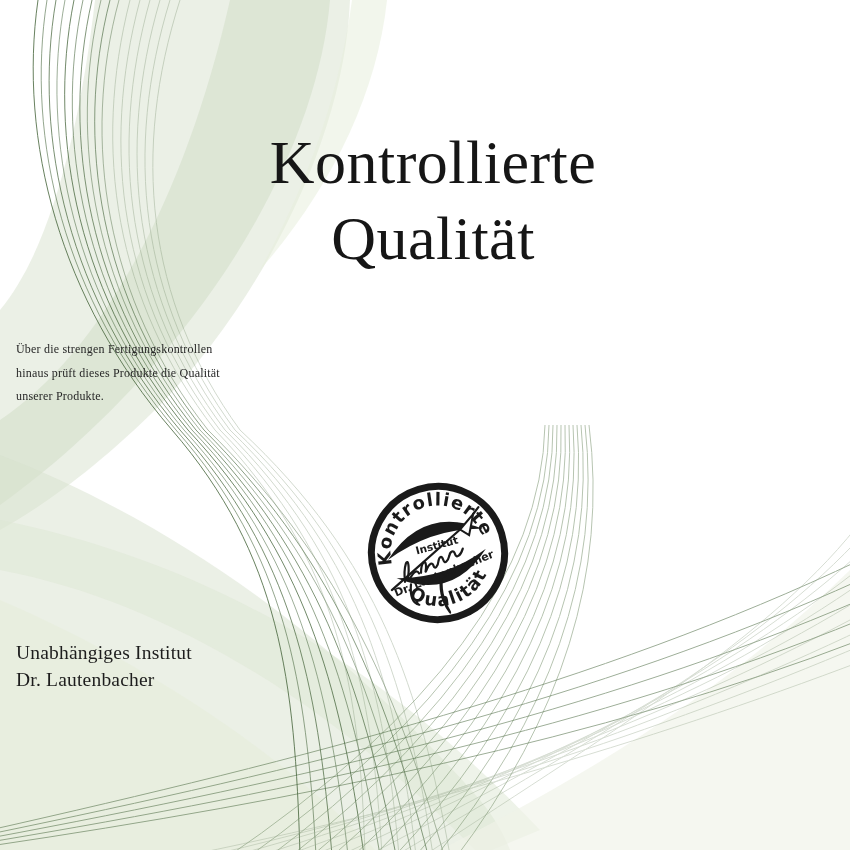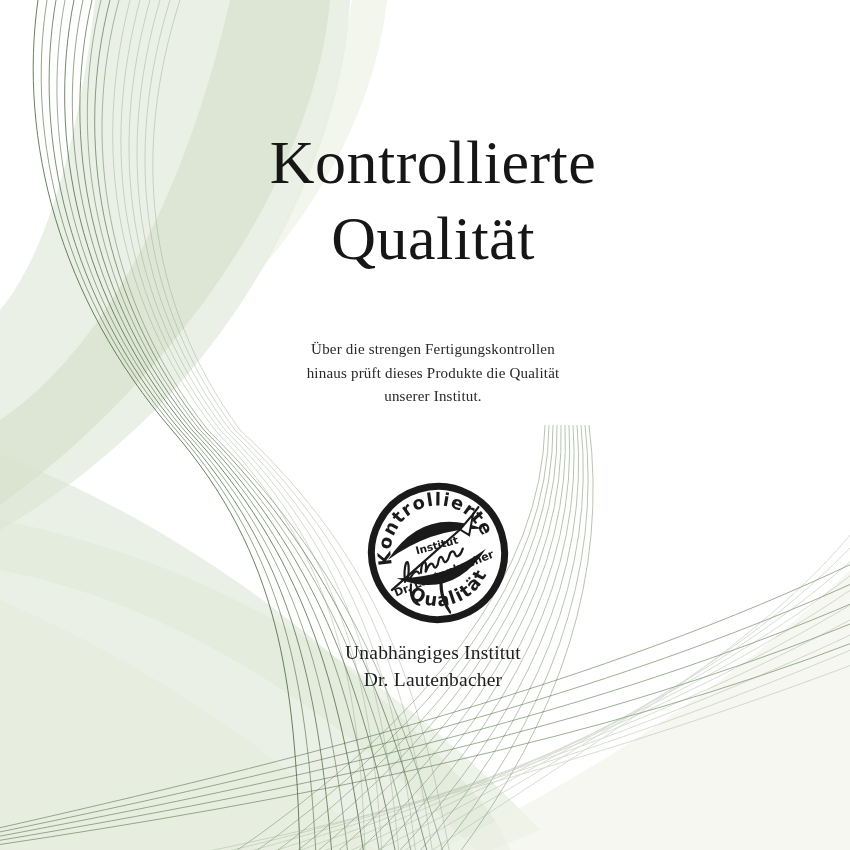--- a/index.html
+++ b/index.html
@@ -10,26 +10,26 @@
   }
   .bg-svg{position:absolute;left:0;top:0;width:850px;height:850px;pointer-events:none;}
   .headline{
     position:absolute;left:16px;right:0;top:124px;
     text-align:center;color:#161616;
     font-size:62px;line-height:76px;font-weight:400;
     letter-spacing:0.5px;
   }
   .description{
     position:absolute;left:16px;right:0;top:338px;
-    text-align:center;color:#272727;
-    font-size:15px;line-height:23.5px;letter-spacing:0.2px;
+    color:#272727;
+    font-size:12px;line-height:23.5px;letter-spacing:0.2px;
   }
   .institute{
     position:absolute;left:16px;right:0;top:640px;
-    text-align:center;color:#1d1d1d;
+    color:#1d1d1d;
     font-size:19.5px;line-height:26.5px;letter-spacing:0.2px;
   }
   .stamp-svg{position:absolute;left:343px;top:458px;width:190px;height:190px;}
   .stamp-text{font-family:"DejaVu Sans", sans-serif;font-weight:bold;fill:#1a1a1a;}
 </style>
 </head>
 <body>
 
 <svg class="bg-svg" viewBox="0 0 850 850" aria-hidden="true">
   <g stroke="none">
@@ -102,21 +102,21 @@
 </svg>
 
 <div class="headline">
   <div>Kontrollierte</div>
   <div>Qualität</div>
 </div>
 
 <div class="description">
   <div>Über die strengen Fertigungskontrollen</div>
   <div>hinaus prüft dieses Produkte die Qualität</div>
-  <div>unserer Institut.</div>
+  <div>unserer Produkte.</div>
 </div>
 
 <svg class="stamp-svg" viewBox="-95 -95 190 190" aria-hidden="true">
   <defs>
     <path id="stampArcTop" d="M -47,4 A 47.2,47.2 0 1 1 47,4"></path>
     <path id="stampArcBottom" d="M -53,0 A 53,53 0 0 0 53,0"></path>
   </defs>
   <g transform="rotate(-17)">
     <circle cx="0" cy="0" r="66.5" fill="none" stroke="#1a1a1a" stroke-width="7"></circle>
     <text class="stamp-text" font-size="18" letter-spacing="1.2" text-anchor="middle">

